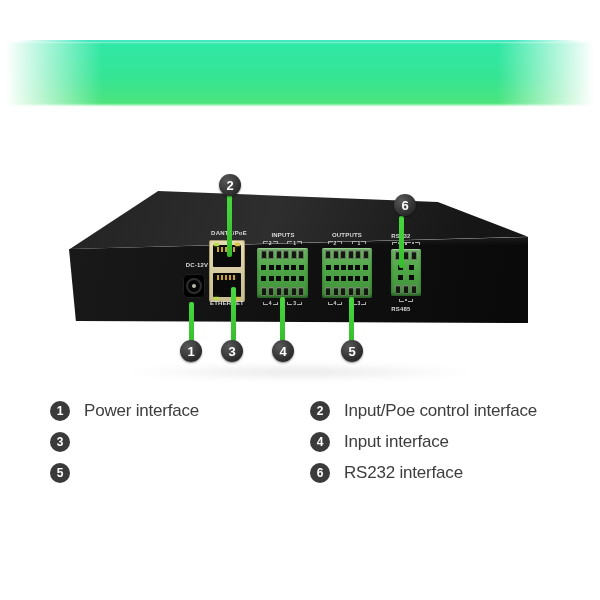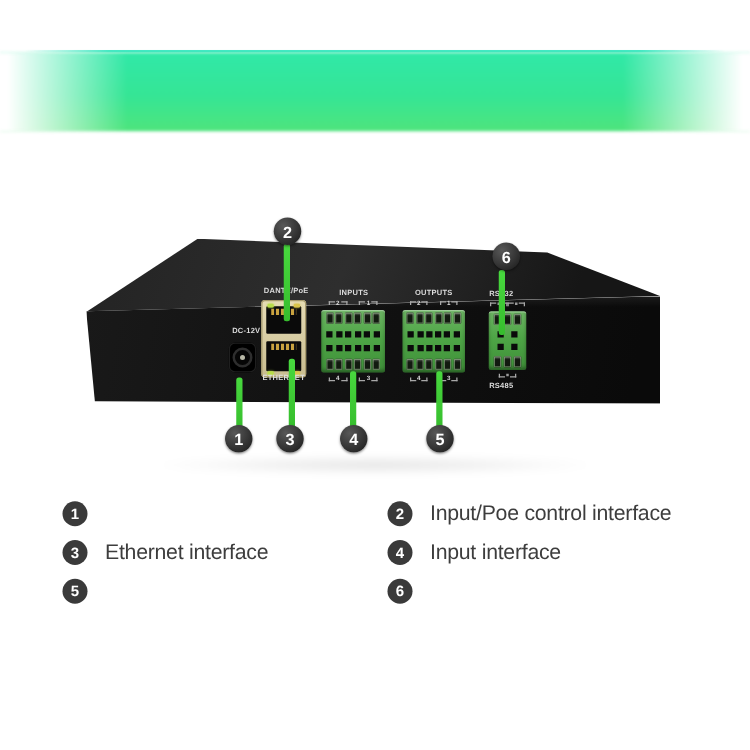--- a/index.html
+++ b/index.html
@@ -330,34 +330,35 @@
   <div class="badge b1">1</div>
   <div class="badge b2">2</div>
   <div class="badge b3">3</div>
   <div class="badge b4">4</div>
   <div class="badge b5">5</div>
   <div class="badge b6">6</div>
 
   <div class="legend">
     <div class="legend-item">
       <span class="legend-num">1</span>
+      <span class="legend-label">Power interface</span>
     </div>
     <div class="legend-item">
       <span class="legend-num">2</span>
       <span class="legend-label">Input/Poe control interface</span>
     </div>
     <div class="legend-item">
       <span class="legend-num">3</span>
-      <span class="legend-label">Ethernet interface</span>
     </div>
     <div class="legend-item">
       <span class="legend-num">4</span>
       <span class="legend-label">Input interface</span>
     </div>
     <div class="legend-item">
       <span class="legend-num">5</span>
     </div>
     <div class="legend-item">
       <span class="legend-num">6</span>
+      <span class="legend-label">RS232 interface</span>
     </div>
   </div>
 
 </div>
 
 </body></html>

